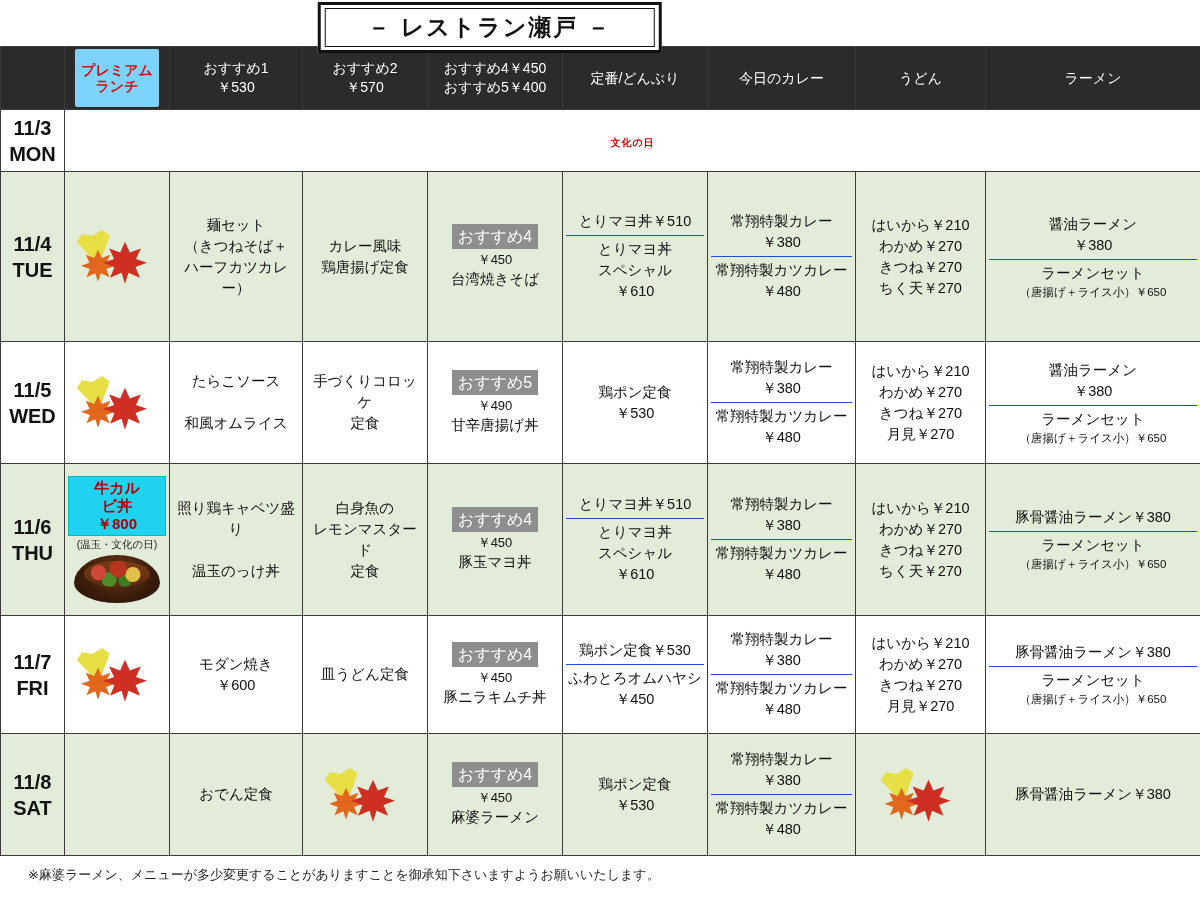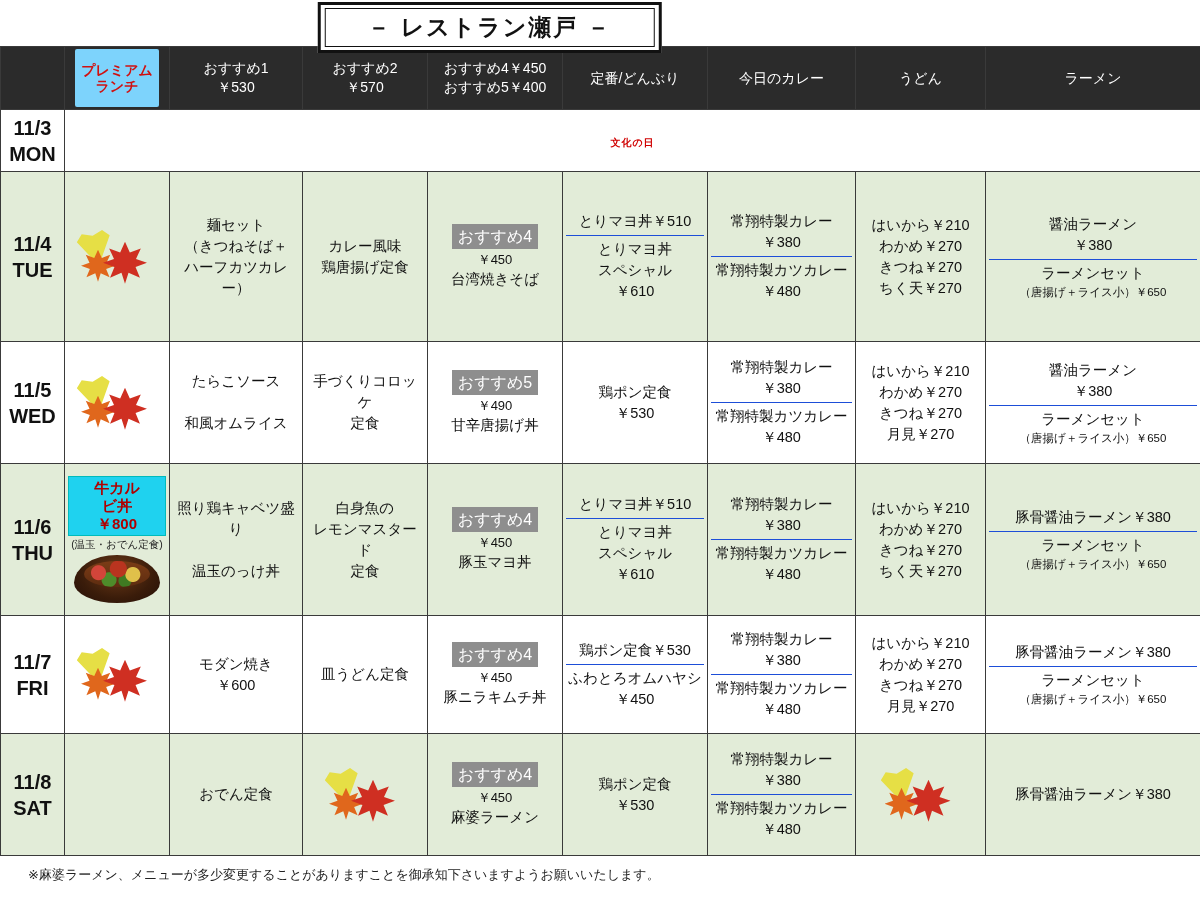--- a/index.html
+++ b/index.html
@@ -284,21 +284,21 @@
           </td>
         </tr>
         <tr class="row-green" style="height: 152px;">
           <td class="daycell green">
             <div>11/6</div>
             <div>THU</div>
           </td>
           <td>
             <div class="promo">
               <div class="banner">牛カルビ丼<br>￥800</div>
-              <div class="note">(温玉・おでん定食)</div>
+              <div class="note">(温玉・文化の日)</div>
               <div class="bowl">
                 <div class="dish">
                   <div class="food"></div>
                 </div>
               </div>
             </div>
           </td>
           <td class="cell">照り鶏キャベツ盛り<br><br>温玉のっけ丼</td>
           <td class="cell">白身魚の<br>レモンマスタード<br>定食</td>
           <td class="cell"><div class="tag">おすすめ4</div><div class="tag-line">￥450</div><div>豚玉マヨ丼</div></td>

